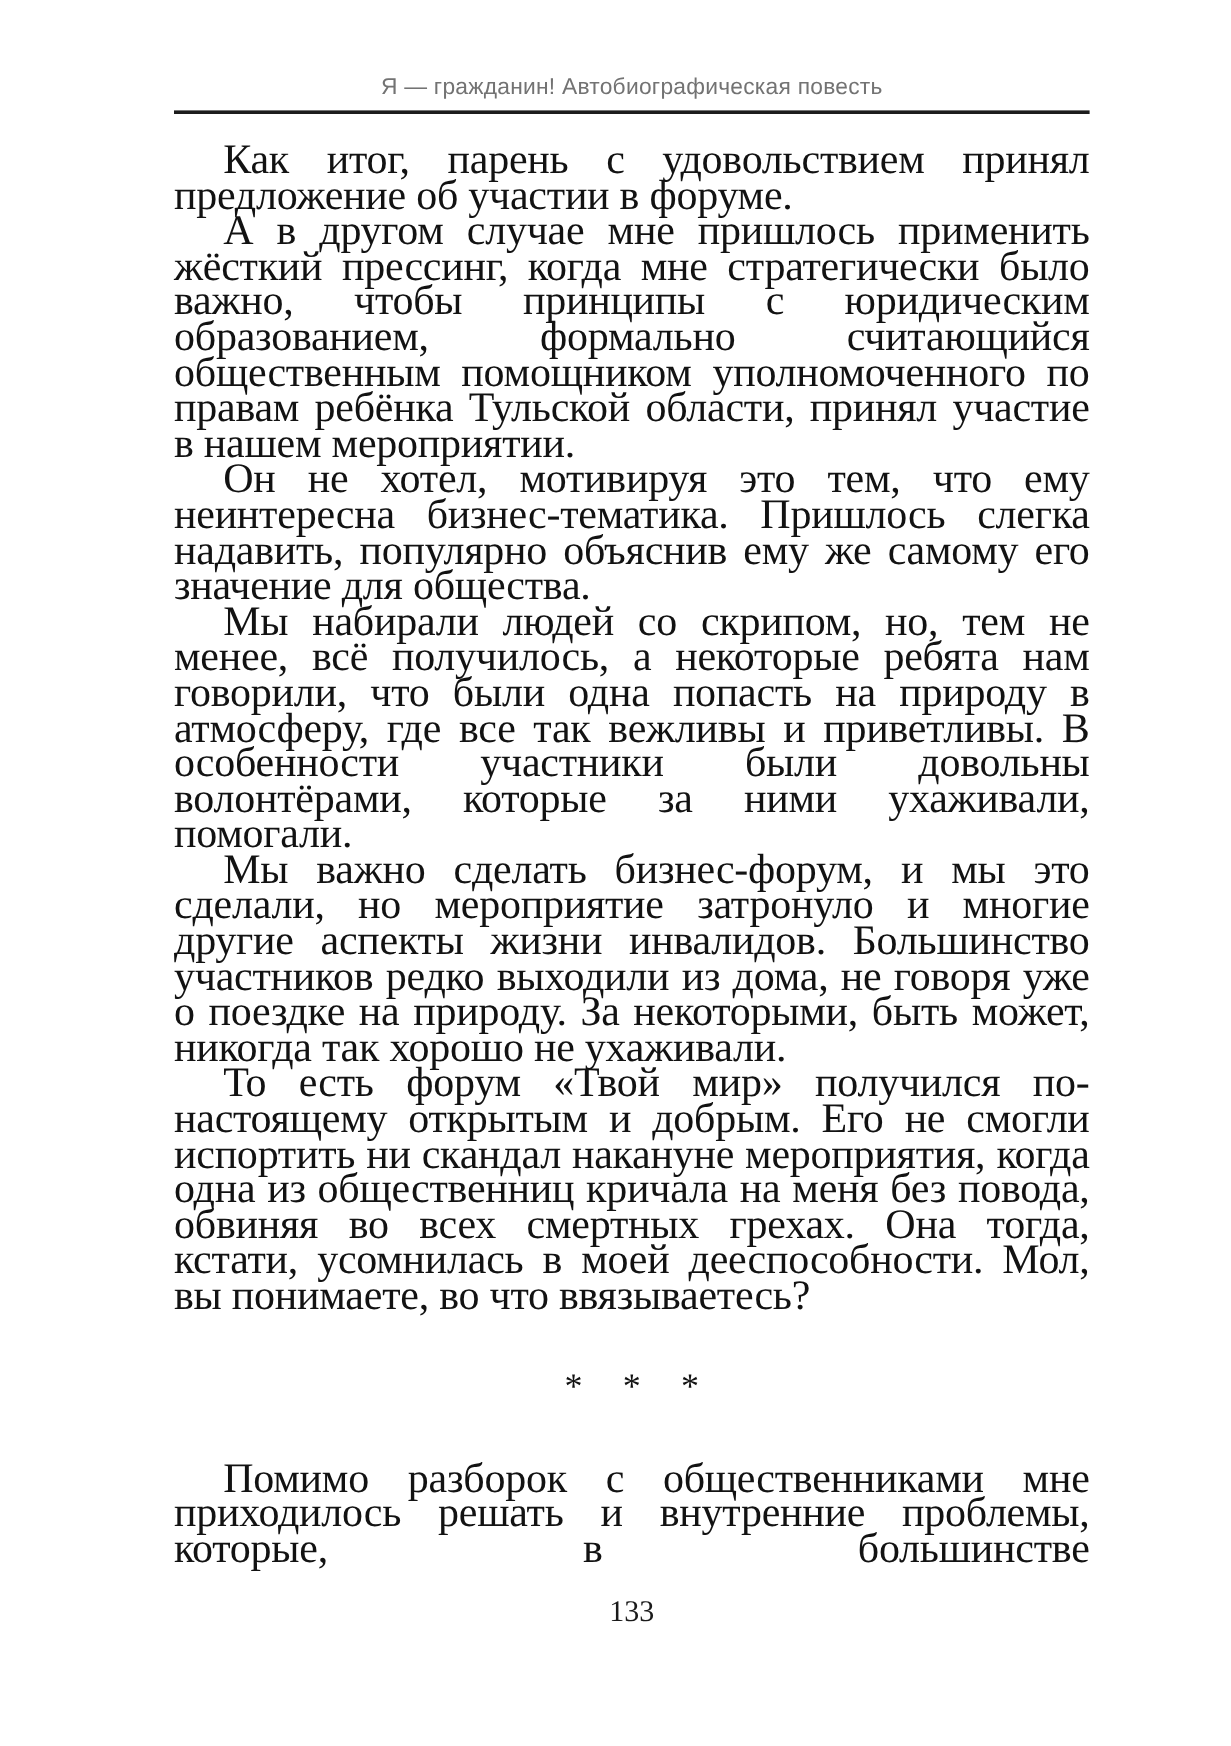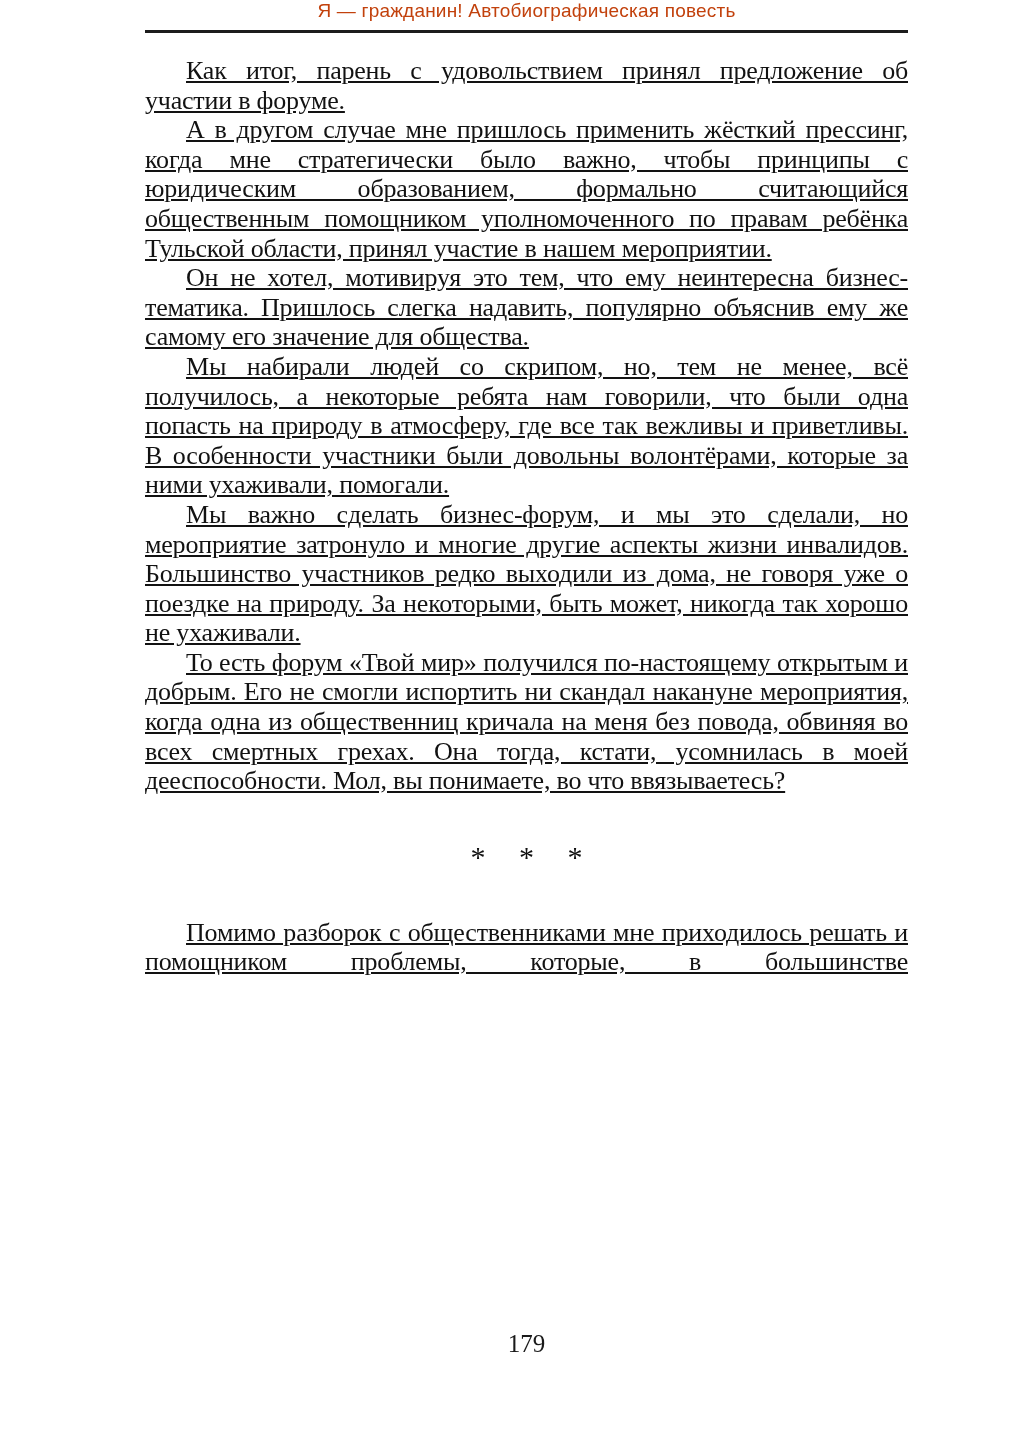--- a/index.html
+++ b/index.html
@@ -16,40 +16,40 @@
     font-family: "Liberation Serif", serif;
     color: #121212;
   }
   .text-column {
     position: absolute;
     left: 145px;
     top: 0;
     width: 763px;
   }
   .running-header {
+    padding-top: 62px;
     text-align: center;
     font-family: "Liberation Sans", sans-serif;
     font-size: 19px;
     line-height: 21px;
-    color: #c2410c;
+    color: #737373;
     letter-spacing: 0.2px;
   }
   .header-rule {
     margin-top: 9px;
     border: none;
     border-top: 3px solid #1c1c1c;
     height: 0;
   }
   .body-text {
     margin-top: 23px;
-    font-size: 26px;
+    font-size: 35px;
     line-height: 29.6px;
     text-align: justify;
     letter-spacing: -0.2px;
-    text-decoration: underline;
   }
   .body-text p.para {
     margin: 0;
     text-indent: 41px;
   }
   .body-text p.para.continues {
     text-align-last: justify;
   }
   .separator {
     margin-top: 46px;
@@ -85,19 +85,19 @@
         <p class="para">А в другом случае мне пришлось применить жёсткий прессинг, когда мне стратегически было важно, чтобы принципы с юридическим образованием, формально считающийся общественным помощником уполномоченного по правам ребёнка Тульской области, принял участие в нашем мероприятии.</p>
         <p class="para">Он не хотел, мотивируя это тем, что ему неинтересна бизнес-тематика. Пришлось слегка надавить, популярно объяснив ему же самому его значение для общества.</p>
         <p class="para">Мы набирали людей со скрипом, но, тем не менее, всё получилось, а некоторые ребята нам говорили, что были одна попасть на природу в атмосферу, где все так вежливы и приветливы. В особенности участники были довольны волонтёрами, которые за ними ухаживали, помогали.</p>
         <p class="para">Мы важно сделать бизнес-форум, и мы это сделали, но мероприятие затронуло и многие другие аспекты жизни инвалидов. Большинство участников редко выходили из дома, не говоря уже о поездке на природу. За некоторыми, быть может, никогда так хорошо не ухаживали.</p>
         <p class="para">То есть форум «Твой мир» получился по-настоящему открытым и добрым. Его не смогли испортить ни скандал накануне мероприятия, когда одна из общественниц кричала на меня без повода, обвиняя во всех смертных грехах. Она тогда, кстати, усомнилась в моей дееспособности. Мол, вы понимаете, во что ввязываетесь?</p>
       </div>
 
     <div class="separator">* * *</div>
 
     <div class="body-text" style="margin-top: 0;">
-        <p class="para continues">Помимо разборок с общественниками мне приходилось решать и помощником проблемы, которые, в большинстве</p>
+        <p class="para continues">Помимо разборок с общественниками мне приходилось решать и внутренние проблемы, которые, в большинстве</p>
       </div>
 
   </div>
 
-  <div class="page-number">179</div>
+  <div class="page-number">133</div>
 </div>
 
 </body></html>

